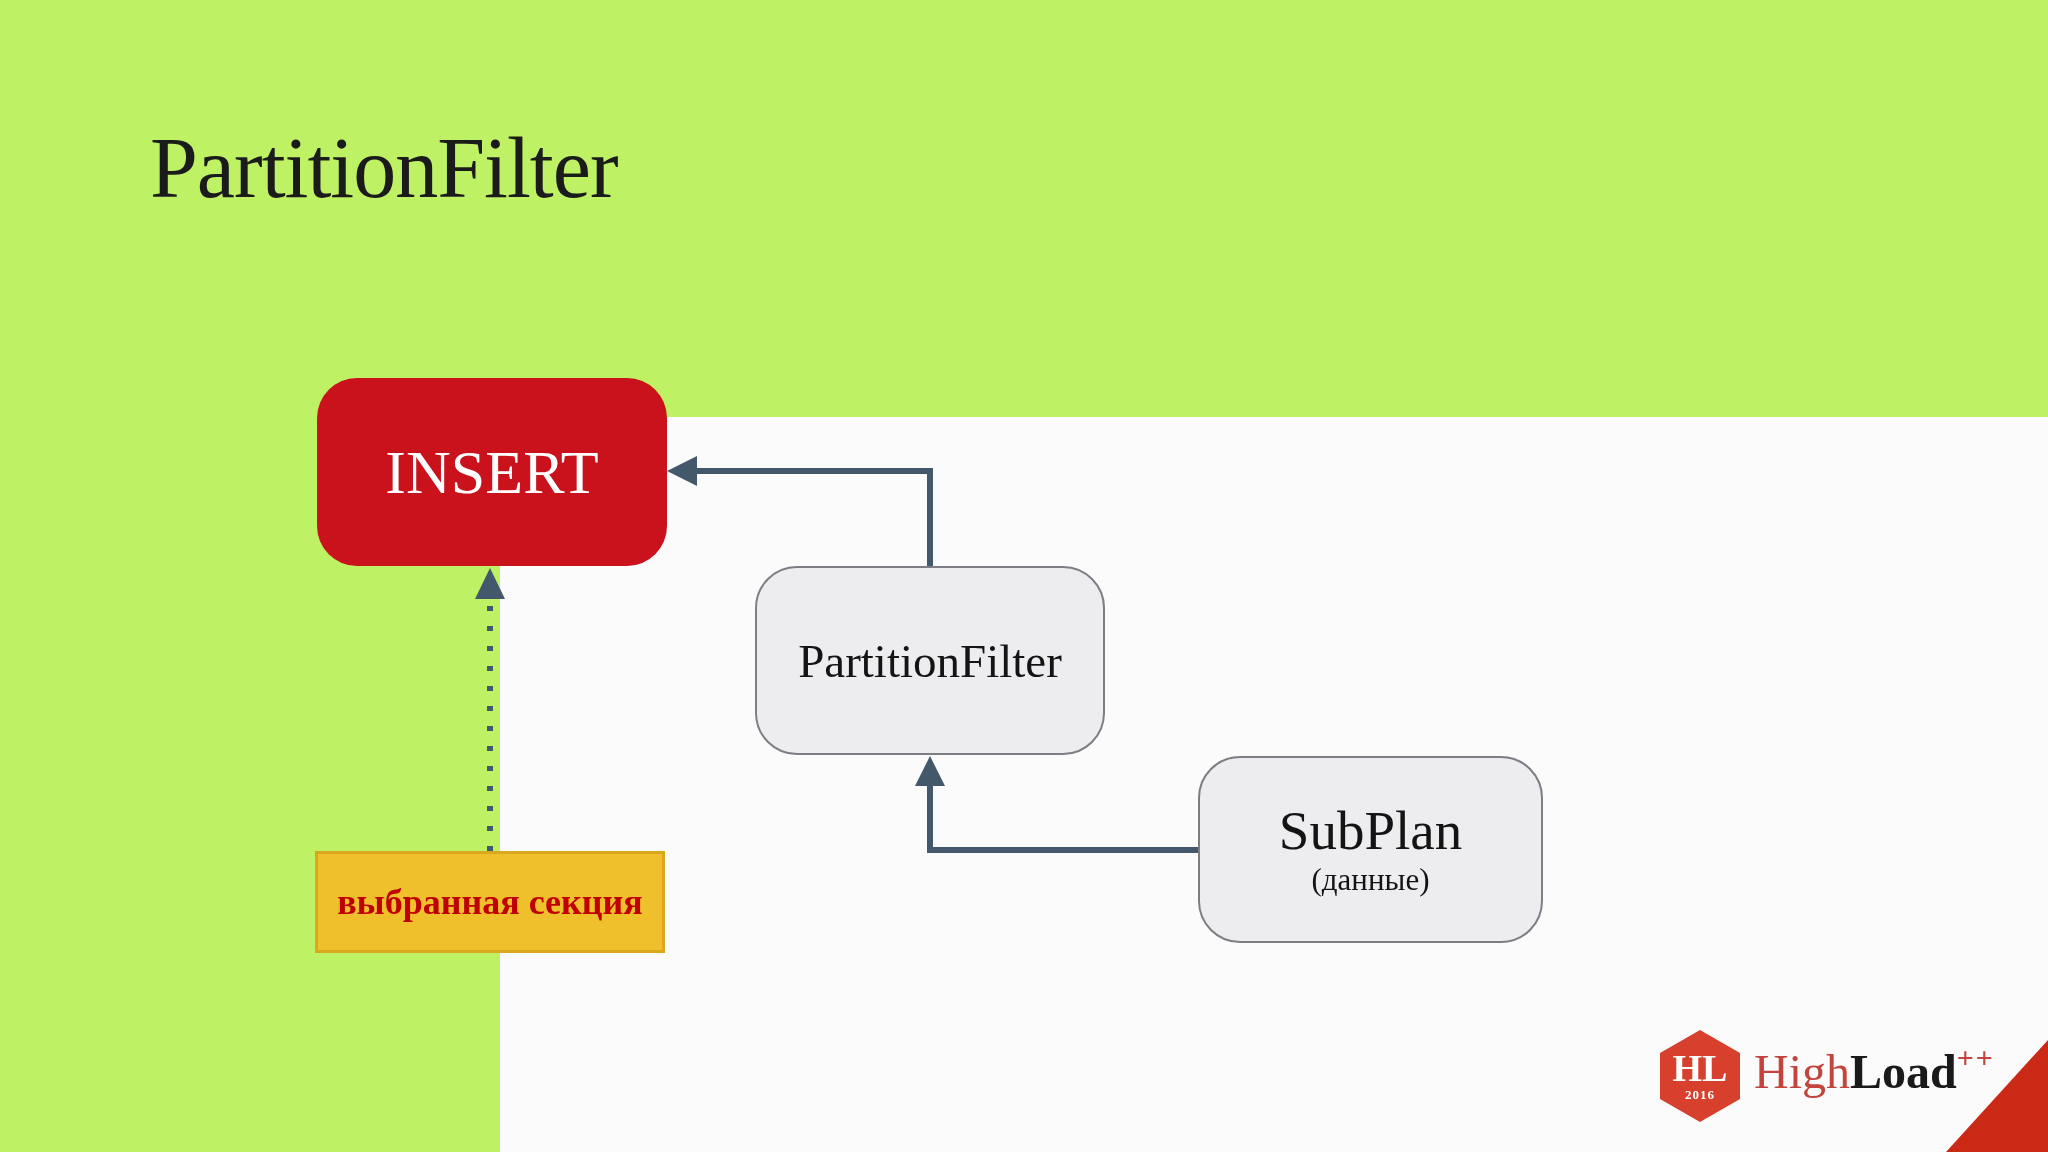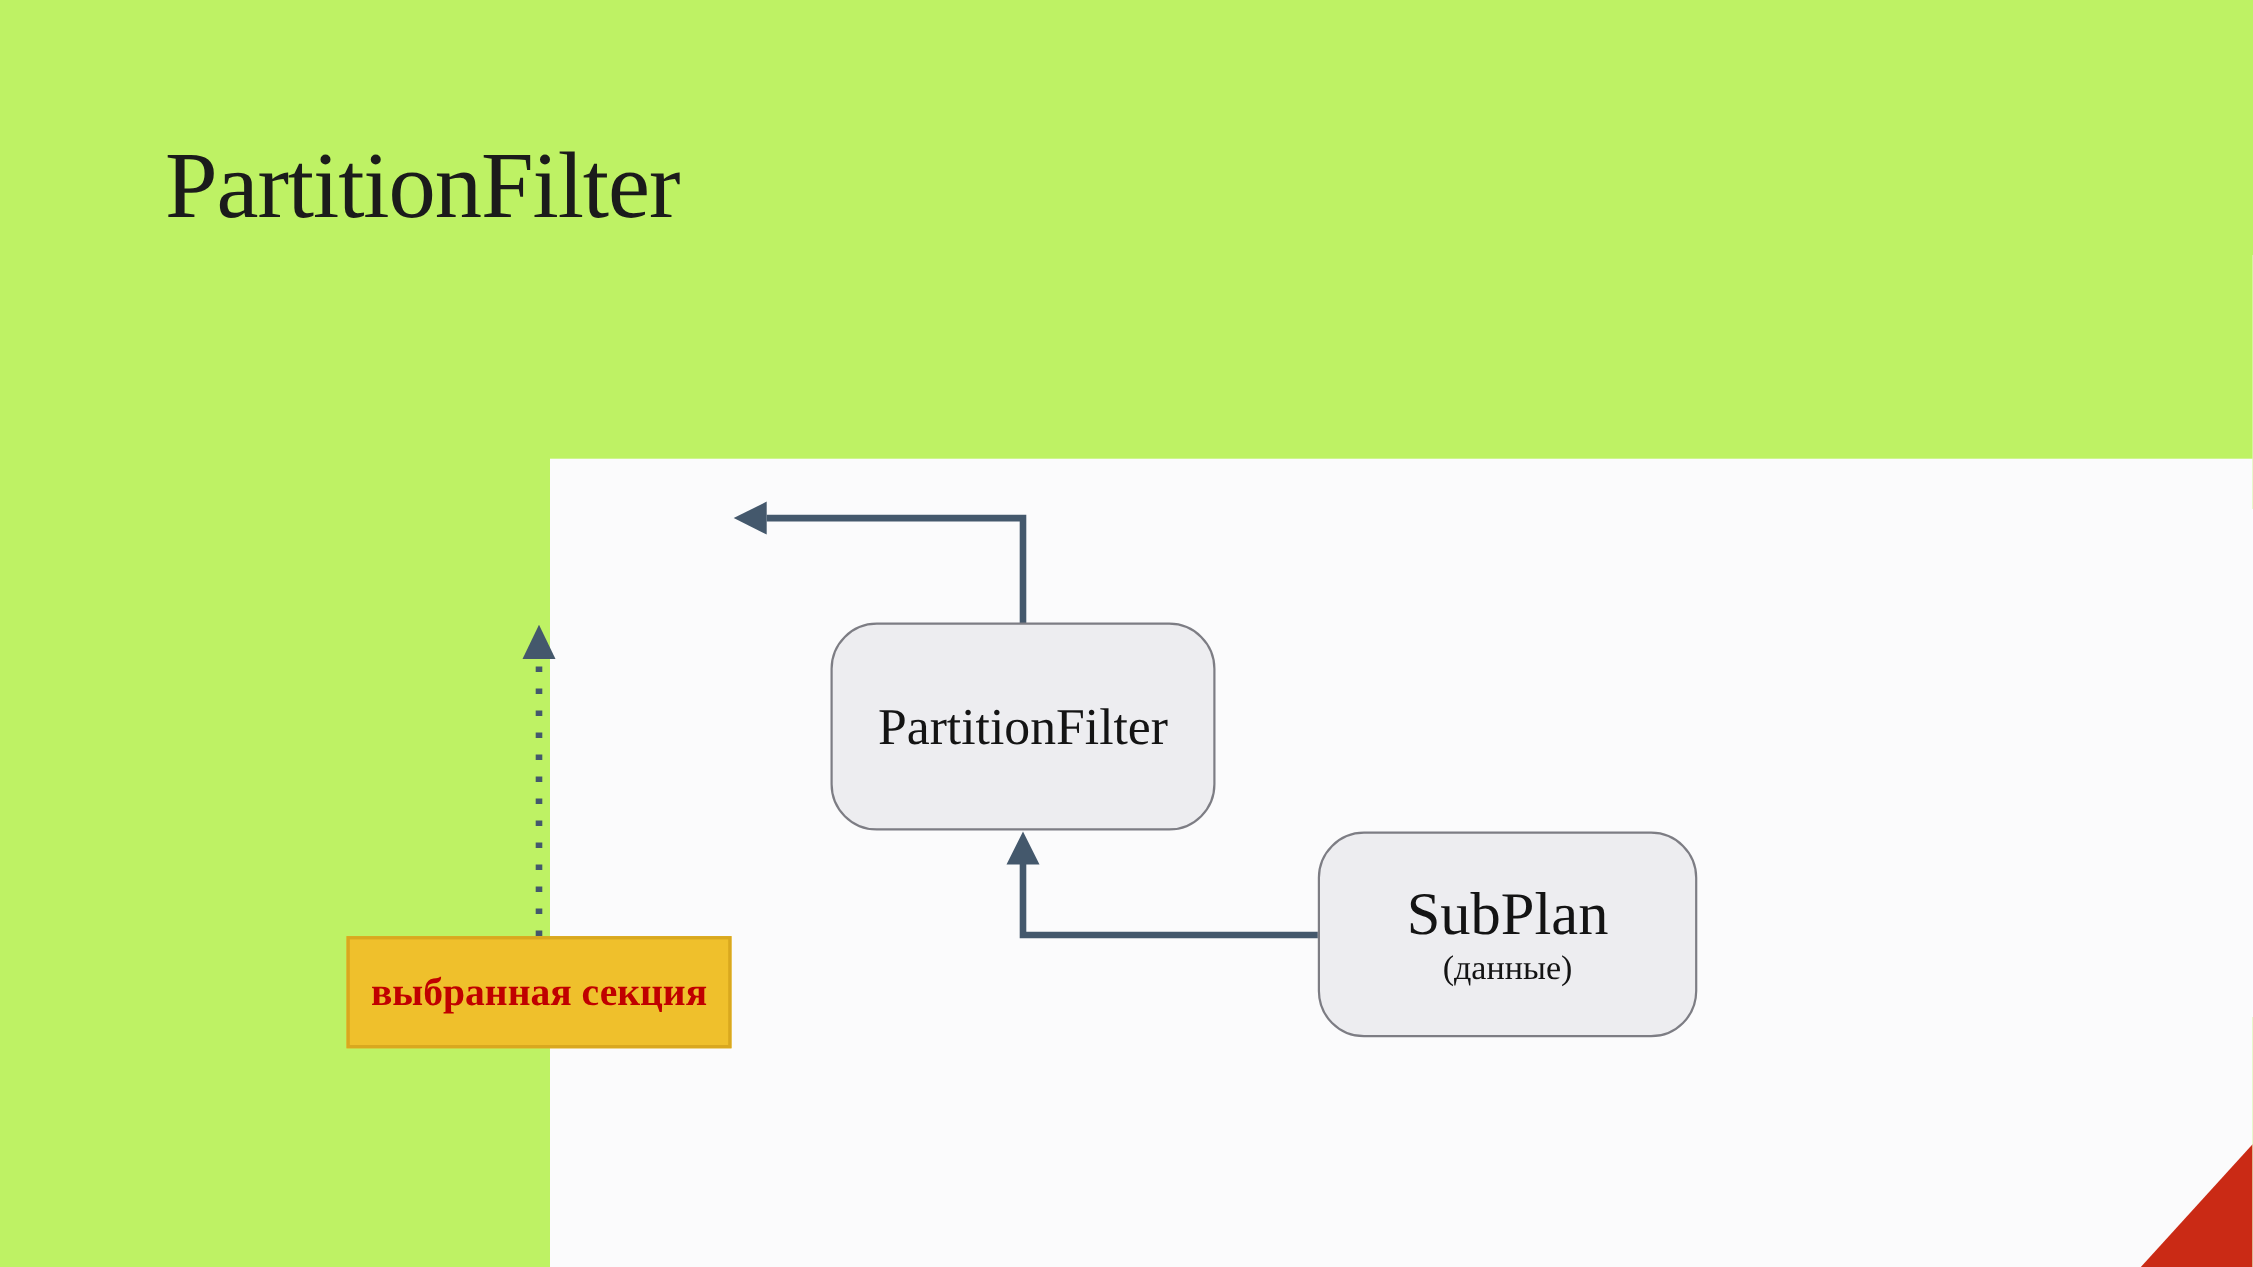--- a/index.html
+++ b/index.html
@@ -121,26 +121,36 @@
     <path d="M 930 568 L 930 471 L 697 471" fill="none" stroke-width="6" style="stroke: rgb(68, 88, 108);"></path>
     <polygon points="667,471 697,456 697,486" style="fill: rgb(68, 88, 108);"></polygon>
 
     <path d="M 1198 850 L 930 850 L 930 784" fill="none" stroke-width="6" style="stroke: rgb(68, 88, 108);"></path>
     <polygon points="930,756 915,786 945,786" style="fill: rgb(68, 88, 108);"></polygon>
 
     <line x1="490" y1="851" x2="490" y2="601" stroke-width="6" stroke-dasharray="5 15" style="stroke: rgb(68, 88, 108);"></line>
     <polygon points="490,568 475,599 505,599" style="fill: rgb(68, 88, 108);"></polygon>
   </svg>
 
+  <div class="node node-insert" style="background-color: rgb(201, 18, 27); color: rgb(255, 255, 255);">INSERT</div>
 
   <div class="node node-pf" style="background-color: rgb(237, 237, 240); border-color: rgb(125, 125, 132); color: rgb(20, 20, 20);">PartitionFilter</div>
 
   <div class="node node-selected" style="background-color: rgb(239, 192, 44); border-color: rgb(217, 168, 31); color: rgb(192, 0, 0);">выбранная секция</div>
 
   <div class="node node-subplan" style="background-color: rgb(237, 237, 240); border-color: rgb(125, 125, 132); color: rgb(20, 20, 20);">
     <div class="main-label">SubPlan</div>
     <div class="sub-label">(данные)</div>
   </div>
 
+  <div class="logo">
+    <div class="hexagon" style="background-color: rgb(214, 64, 44);">
+      <div class="hl">HL</div>
+      <div class="year">2016</div>
+    </div>
+    <div class="brand">
+      <span class="high" style="color: rgb(194, 68, 60);">High</span><span class="load" style="color: rgb(26, 26, 26);">Load</span><span class="plusplus" style="color: rgb(194, 68, 60);">++</span>
+    </div>
+  </div>
 
   <div class="corner-triangle" style="background-color: rgb(202, 42, 21);"></div>
 
 </div>
 
 </body></html>

